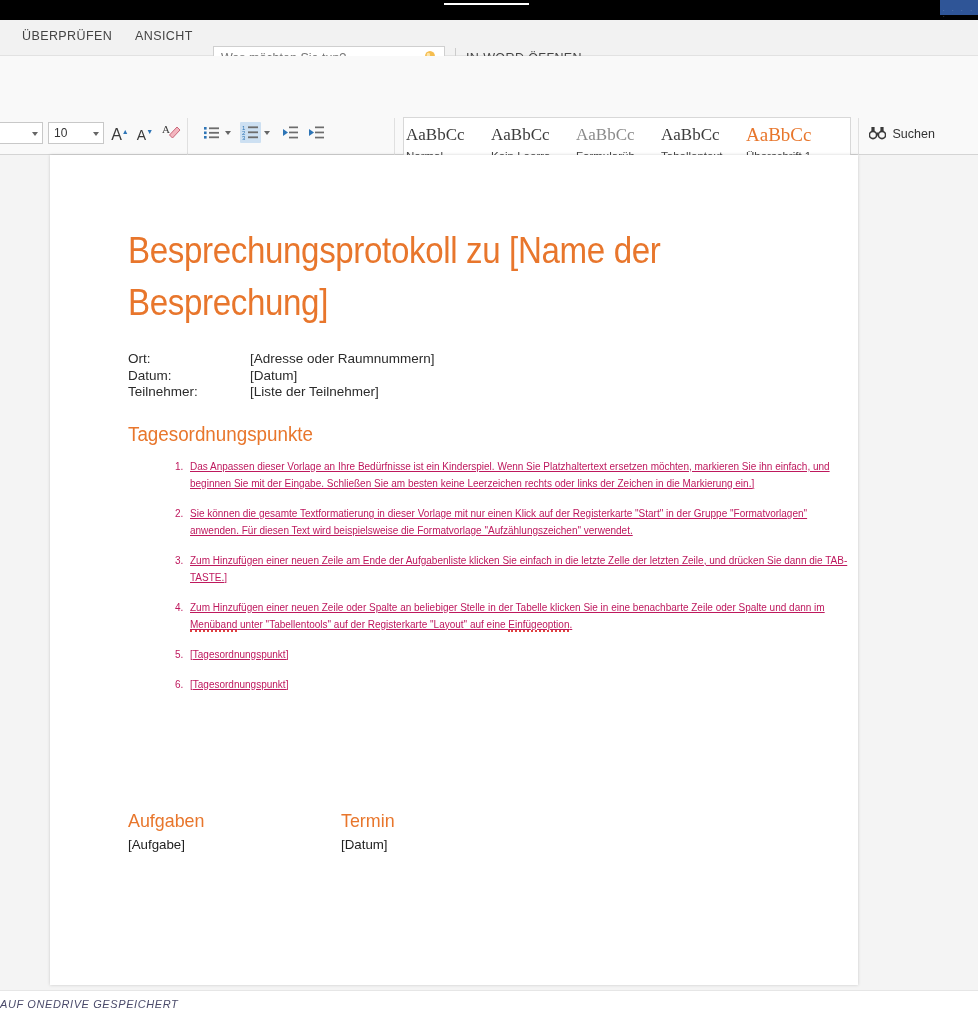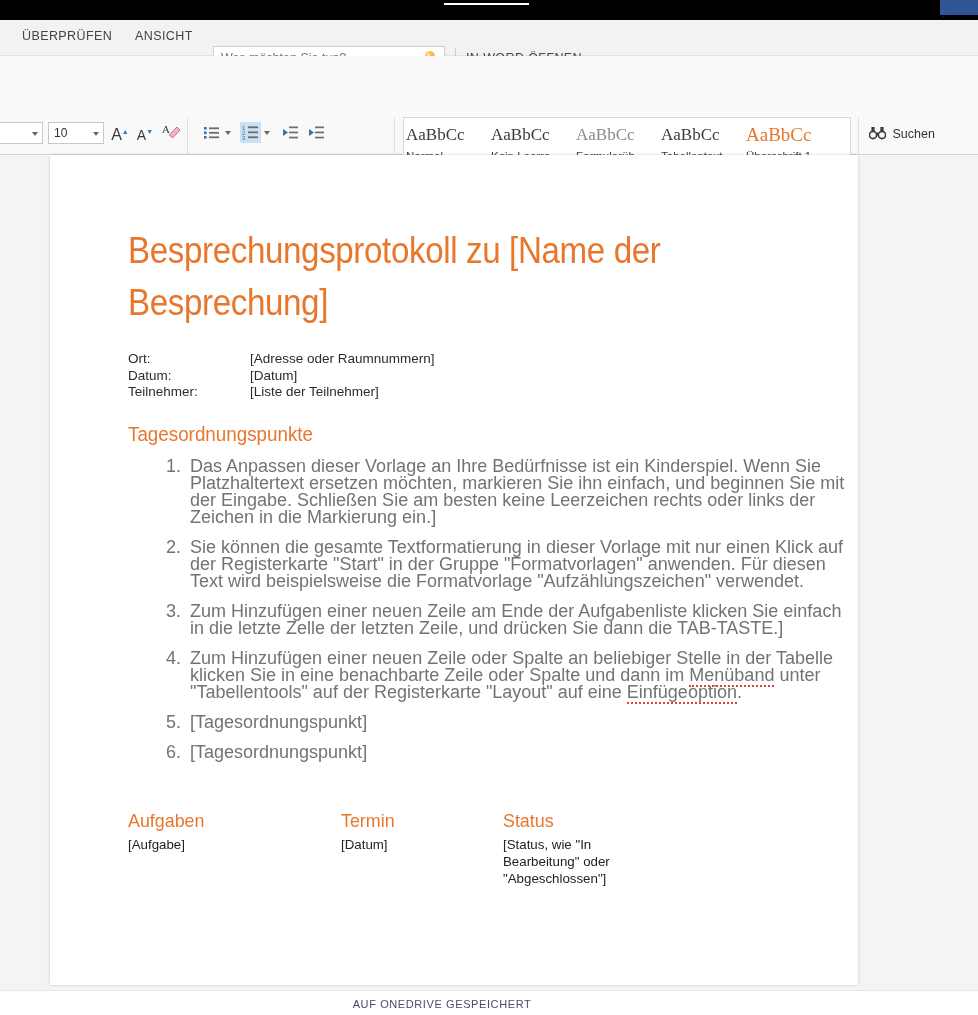--- a/index.html
+++ b/index.html
@@ -188,21 +188,21 @@
   .meta { font-size: 13.5px; color: #2b2b2b; line-height: 16.5px; }
   .meta-row { display: flex; }
   .meta-k { width: 122px; }
   .h2 {
     font-size: 20px; color: #e8762c; font-weight: normal;
     margin: 22px 0 12px 0;
     transform: scaleX(.94); transform-origin: left top;
   }
   ol.agenda {
     margin: 0; padding-left: 58px;
-    font-size: 18px; color: #737373; line-height: 17px;
+    font-size: 10px; color: #be185d; line-height: 17px; text-decoration: underline;
   }
   ol.agenda li { margin-bottom: 13px; padding-left: 4px; }
   .sq { border-bottom: 2px dotted #e04040; padding-bottom: 0px; }
 
   .tbl {
     position: absolute; left: 78px; top: 655px;
     width: 760px; display: flex;
   }
   .col { }
   .col-h {
@@ -214,22 +214,21 @@
 
   
   .statusbar {
     position: absolute; left: 0; top: 990px;
     width: 978px; height: 25px;
     background: #ffffff;
     border-top: 1px solid #e6e6e6;
   }
   .status-center {
     position: absolute; left: 0; top: 7px; width: 884px;
-    text-align: center;
-    font-size: 11px; color: #4a4a6a; letter-spacing: .6px;
+    font-size: 11px; color: #4a4a6a; letter-spacing: .6px; font-style: italic;
   }
 </style>
 </head>
 <body>
 
 <div class="topbar">
   <div class="topbar-underline"></div>
   <div class="topbar-blue">
     <div class="dots">· · · · ·</div>
   </div>
@@ -487,24 +486,20 @@
 
     <div class="tbl">
       <div class="col" style="width:213px;">
         <div class="col-h">Aufgaben</div>
         <div class="col-v">[Aufgabe]</div>
       </div>
       <div class="col" style="width:162px;">
         <div class="col-h">Termin</div>
         <div class="col-v">[Datum]</div>
       </div>
-      <div class="col" style="width:135px;">
-        <div class="col-h">Status</div>
-        <div class="col-v">[Status, wie "In Bearbeitung" oder "Abgeschlossen"]</div>
-      </div>
     </div>
   </div>
 </div>
 
 <div class="statusbar">
 
   <div class="status-center">AUF ONEDRIVE GESPEICHERT</div>
 </div>
 
 </body></html>

